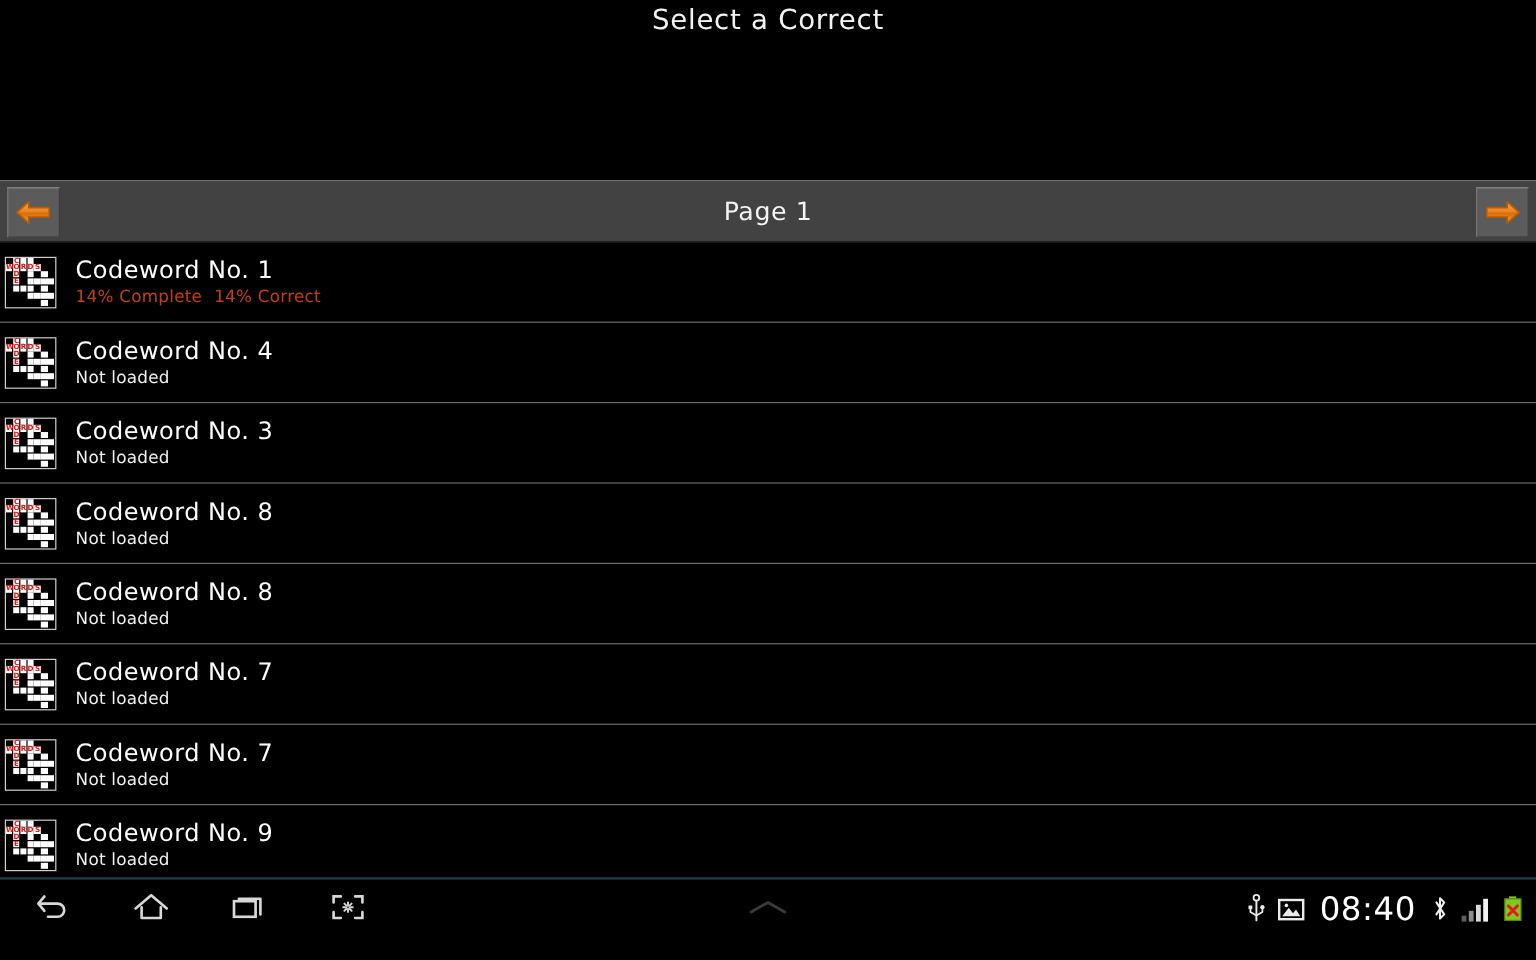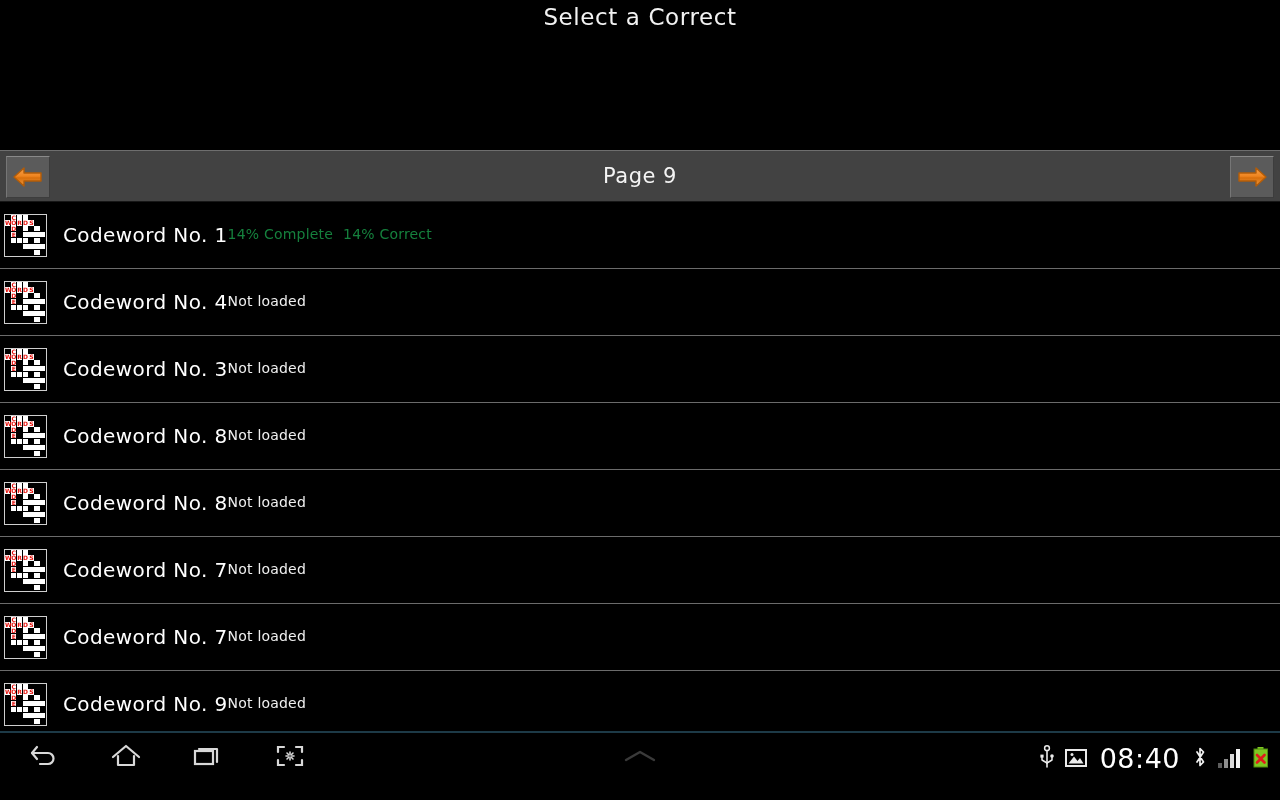--- a/index.html
+++ b/index.html
@@ -85,34 +85,34 @@
     position:absolute;
     color:#e8140f;
     font-size:6px;
     font-weight:bold;
     font-family:"DejaVu Sans", sans-serif;
     line-height:6px;
     text-align:center;
     z-index:3;
     pointer-events:none;
   }
-  .row-text { display:flex; flex-direction:row; justify-content:flex-start; }
+  .row-text { display:flex; flex-direction:column; justify-content:flex-start; }
   .row-title {
     color:#ffffff;
     font-size:20px;
     letter-spacing:.4px;
     line-height:24px;
   }
   .row-sub {
     font-size:14px;
     line-height:18px;
     margin-top:2px;
     letter-spacing:.2px;
   }
-  .row-sub.progress { color:#15803d; }
+  .row-sub.progress { color:#c2410c; }
   .row-sub.notloaded { color:#f0f0f0; }
   .row-sub .gap { display:inline-block; width:10px; }
 
   
   .sysbar {
     height:52px;
     background:#000;
     border-top:2px solid #1d3a47;
     display:flex;
     align-items:center;
@@ -154,21 +154,21 @@
             <stop offset="45%" stop-color="#ef8520"></stop>
             <stop offset="55%" stop-color="#d96f0c"></stop>
             <stop offset="100%" stop-color="#f09a3e"></stop>
           </linearGradient>
         </defs>
         <path d="M1 12 L11 3 L11 8 L28 8 L28 16 L11 16 L11 21 Z" fill="url(#gl)" stroke="#b35c08" stroke-width="1.4" stroke-linejoin="round"></path>
       </svg>
     </span>
   </div>
 
-  <div class="pager-label">Page 9</div>
+  <div class="pager-label">Page 1</div>
 
   <div class="pager-btn next">
     <span>
       <svg width="30" height="24" viewBox="0 0 30 24">
         <defs>
           <linearGradient id="gr" x1="0" y1="0" x2="0" y2="1">
             <stop offset="0%" stop-color="#f6a04a"></stop>
             <stop offset="45%" stop-color="#ef8520"></stop>
             <stop offset="55%" stop-color="#d96f0c"></stop>
             <stop offset="100%" stop-color="#f09a3e"></stop>

